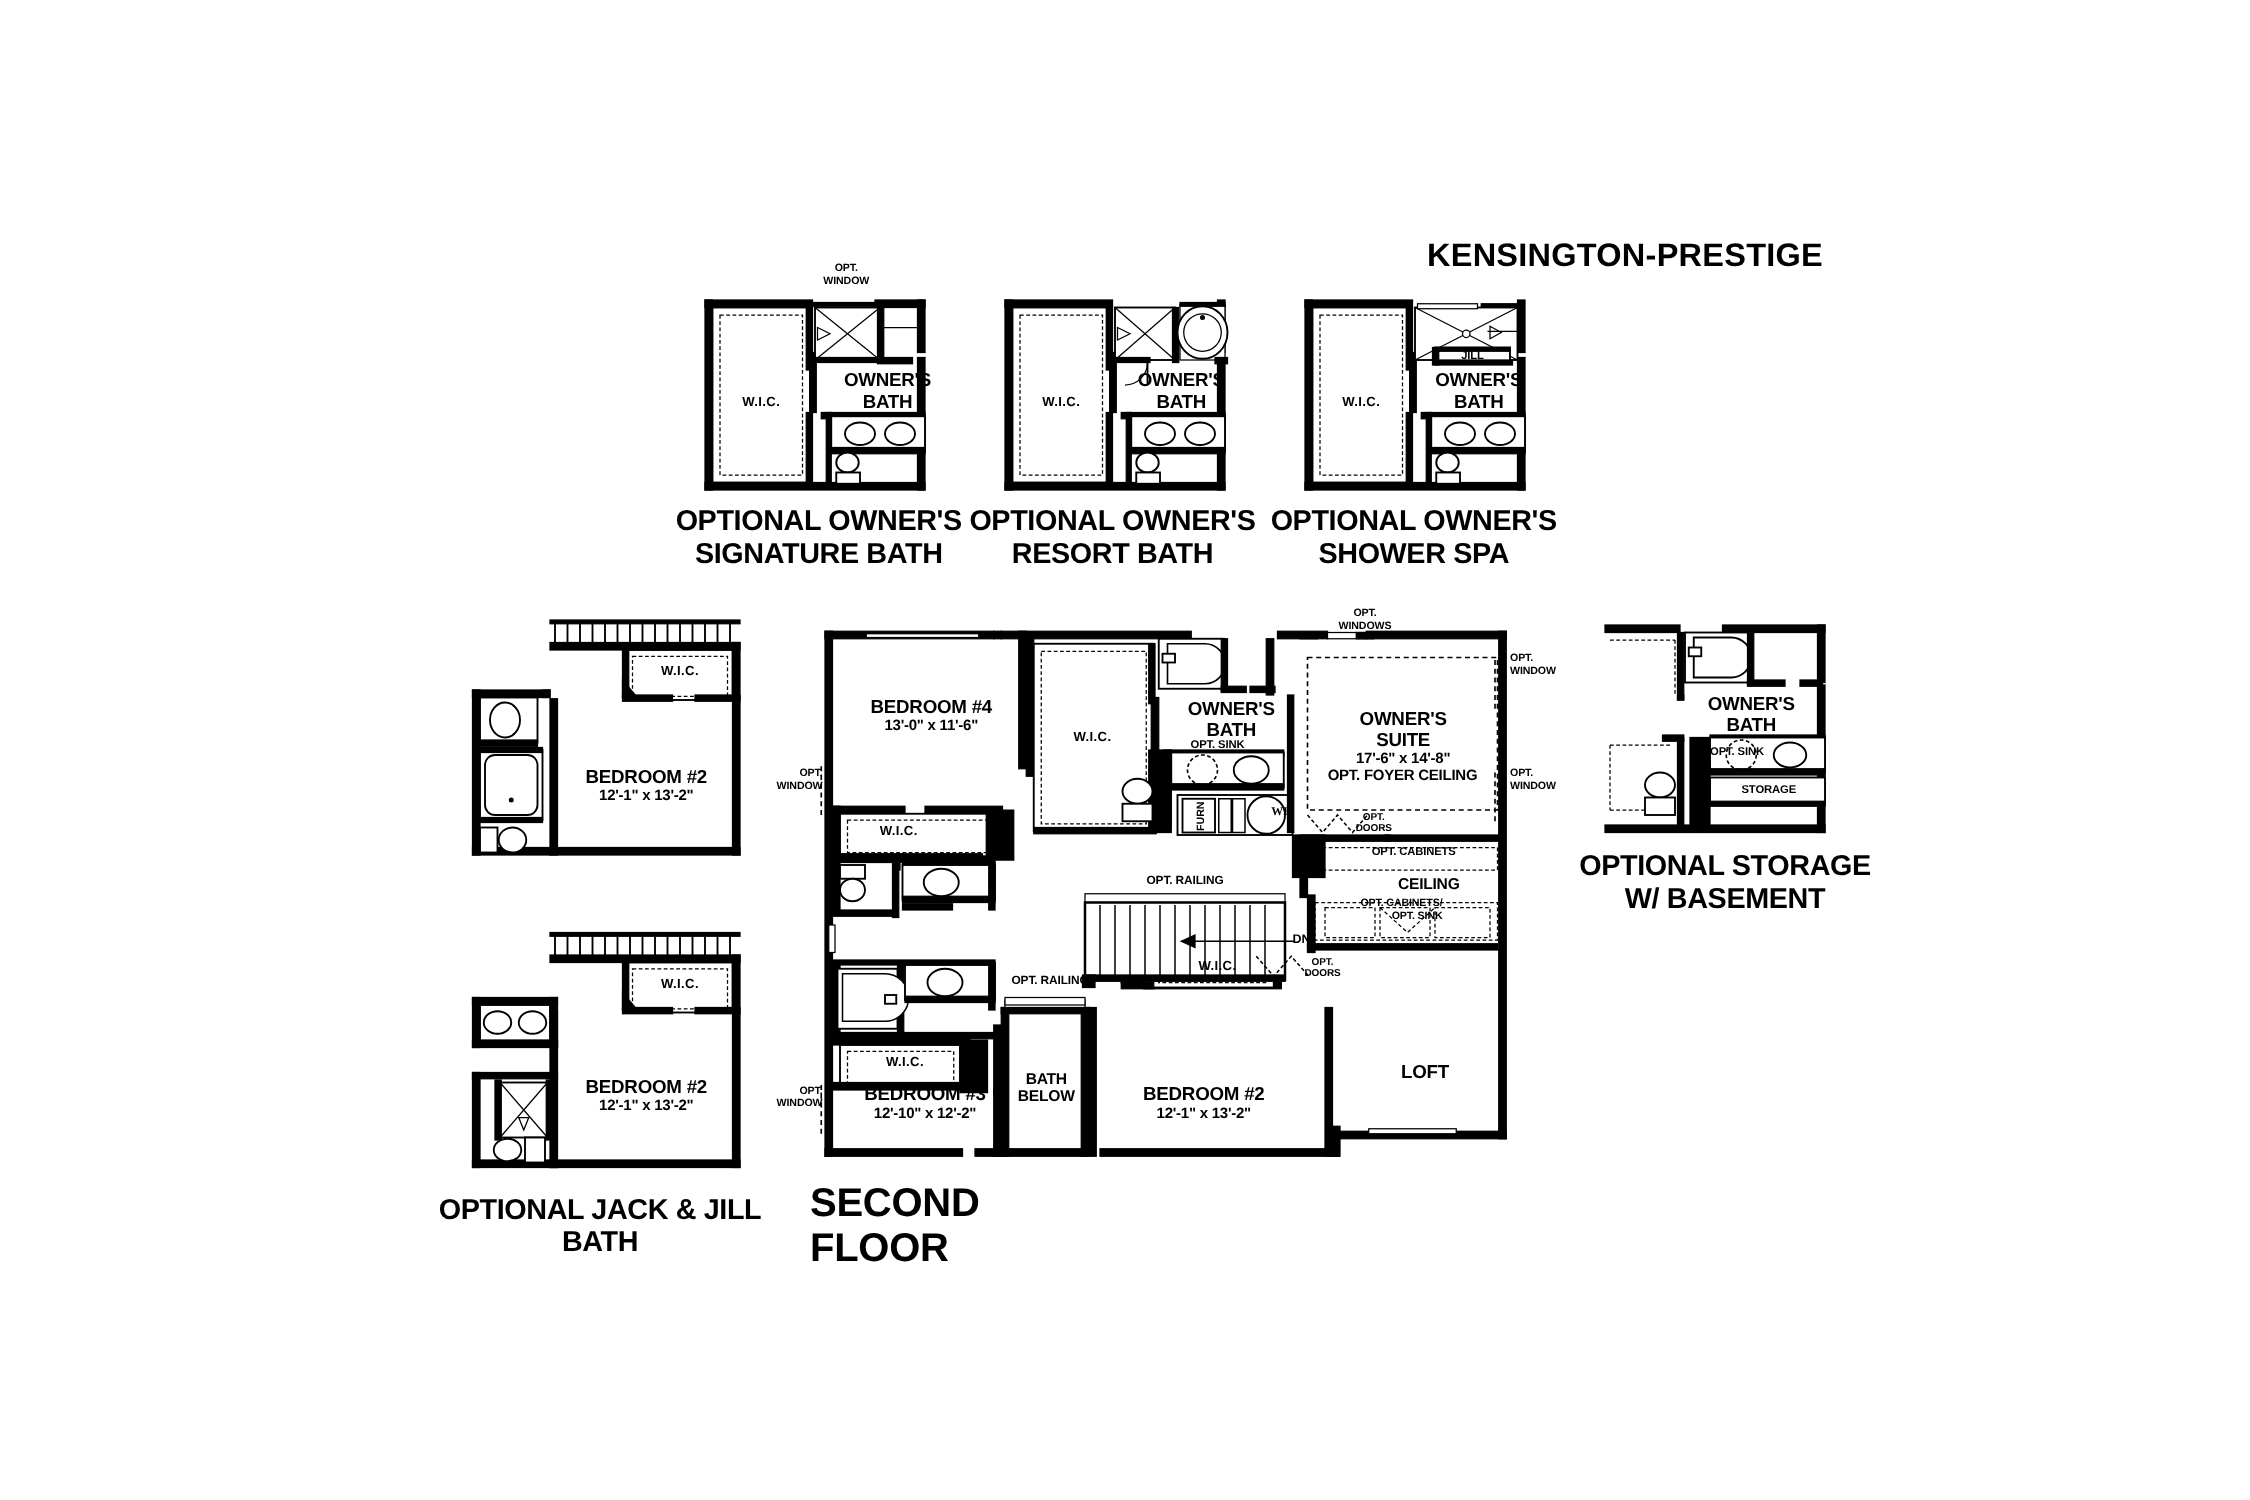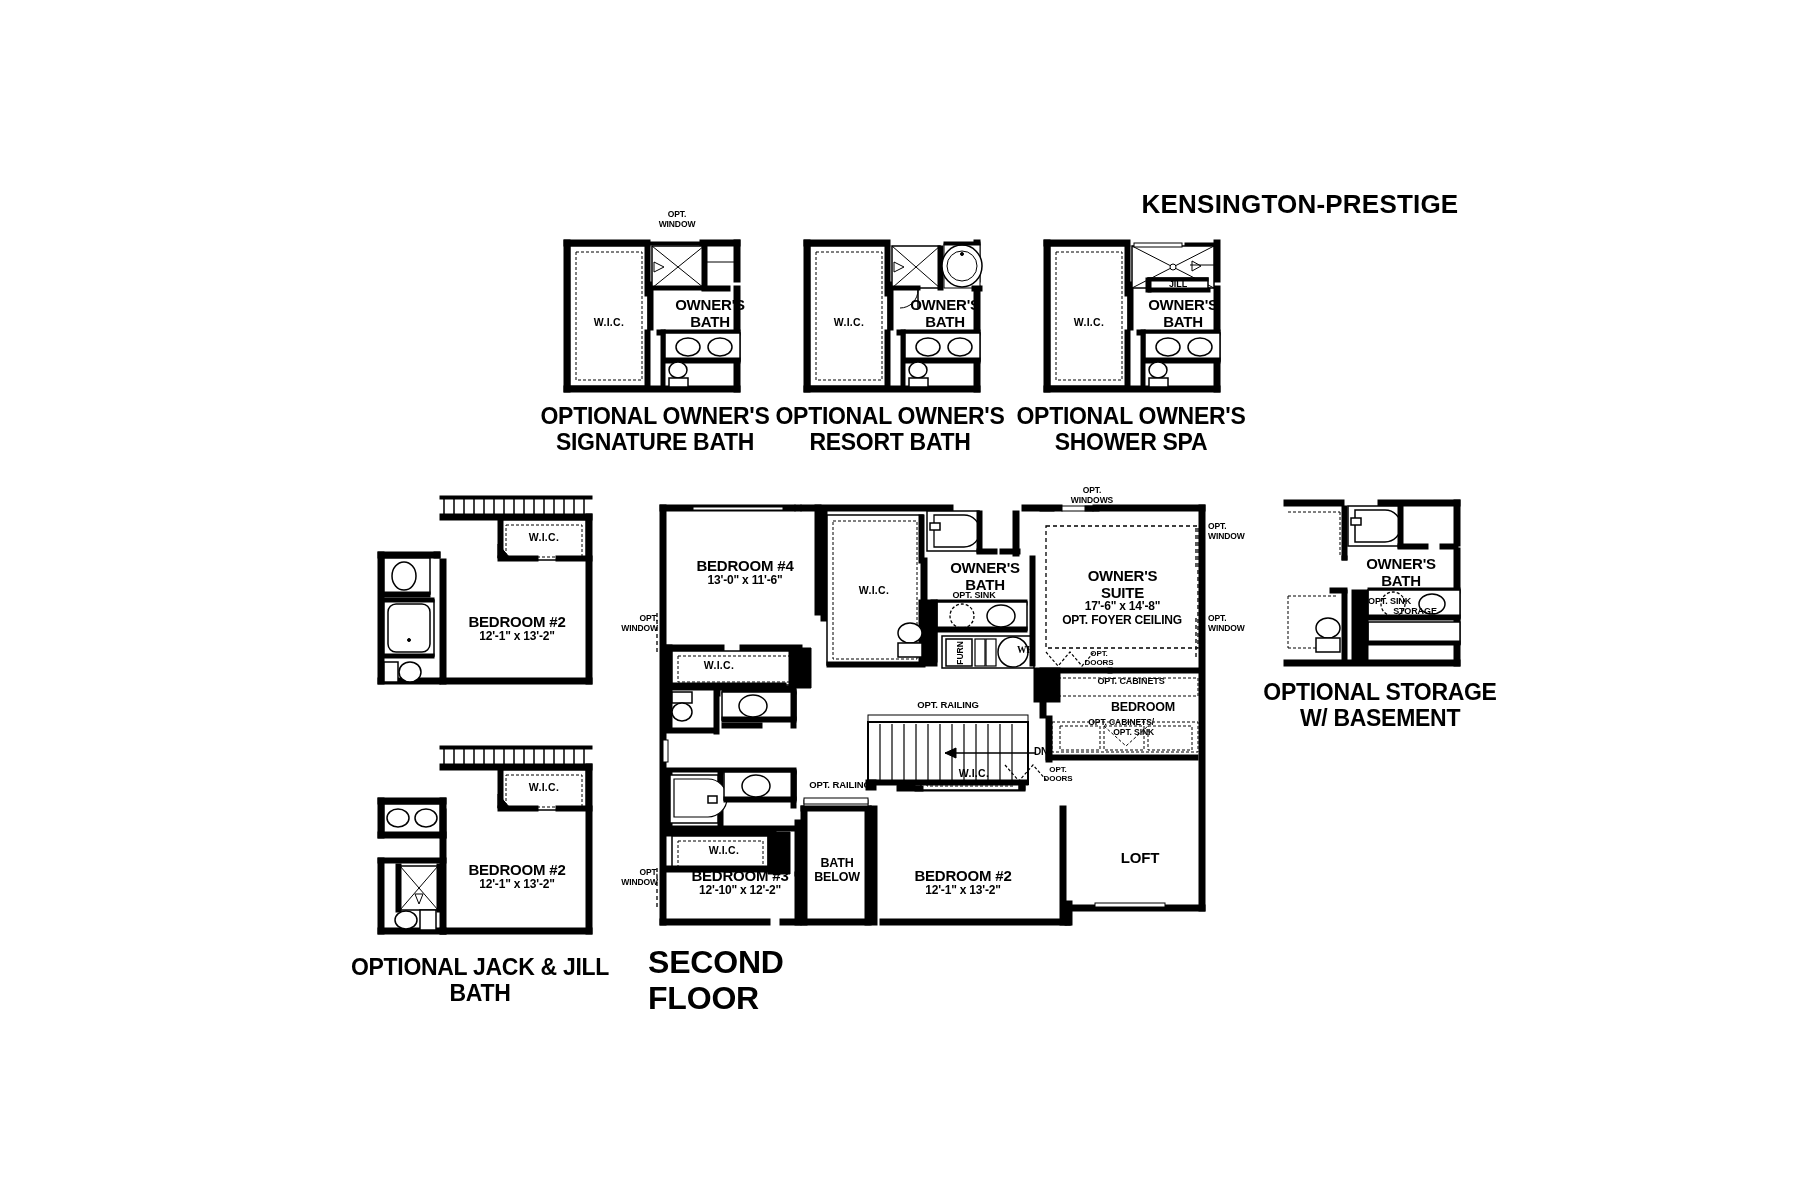--- a/index.html
+++ b/index.html
@@ -535,21 +535,21 @@
   <div class="lbl room-dim" style="left:452px; top:630px; width:130px;">12'-1" x 13'-2"</div>
 
   <div class="lbl wic" style="left:510px; top:782px; width:68px;">W.I.C.</div>
   <div class="lbl room" style="left:452px; top:862px; width:130px;">BEDROOM #2</div>
   <div class="lbl room-dim" style="left:452px; top:878px; width:130px;">12'-1" x 13'-2"</div>
   <div class="lbl plan-title" style="left:330px; top:955px; width:300px;">OPTIONAL JACK &amp; JILL BATH</div>
 
   <div class="lbl room" style="left:1346px; top:556px; width:110px;">OWNER'S
 BATH</div>
   <div class="lbl tiny" style="left:1368px; top:596px; width:70px; font-size:9px; text-align:left;">OPT. SINK</div>
-  <div class="lbl tiny" style="left:1380px; top:606px; width:70px; font-size:9px;">STORAGE</div>
+  <div class="lbl tiny" style="left:1380px; top:626px; width:70px; font-size:9px;">STORAGE</div>
   <div class="lbl plan-title" style="left:1250px; top:680px; width:260px;">OPTIONAL STORAGE
 W/ BASEMENT</div>
 
   <div class="lbl room" style="left:680px; top:558px; width:130px;">BEDROOM #4</div>
   <div class="lbl room-dim" style="left:680px; top:574px; width:130px;">13'-0" x 11'-6"</div>
 
   <div class="lbl wic" style="left:840px; top:585px; width:68px;">W.I.C.</div>
   <div class="lbl room" style="left:930px; top:560px; width:110px;">OWNER'S
 BATH</div>
 
@@ -566,21 +566,21 @@
 WINDOW</div>
   <div class="lbl tiny" style="left:600px; top:614px; width:58px; text-align:right;">OPT.
 WINDOW</div>
   <div class="lbl tiny" style="left:600px; top:868px; width:58px; text-align:right;">OPT.
 WINDOW</div>
 
   <div class="lbl tiny" style="left:938px; top:590px; width:72px; font-size:9px;">OPT. SINK</div>
   <div class="lbl tiny" style="left:1073px; top:650px; width:52px; font-size:8px;">OPT.
 DOORS</div>
   <div class="lbl tiny" style="left:1084px; top:676px; width:94px; font-size:9px;">OPT. CABINETS</div>
-  <div class="lbl room" style="left:1088px; top:700px; width:110px; font-size:12.5px;">BEDROOM</div>
+  <div class="lbl room" style="left:1088px; top:700px; width:110px; font-size:12.5px;">CEILING</div>
   <div class="lbl tiny" style="left:1054px; top:718px; width:100px; font-size:8.5px;text-align:right;">OPT. CABINETS/
 OPT. SINK</div>
   <div class="lbl tiny" style="left:1032px; top:766px; width:52px; font-size:8px;">OPT.
 DOORS</div>
 
   <div class="lbl tiny" style="left:880px; top:700px; width:136px; font-size:9.5px;">OPT. RAILING</div>
   <div class="lbl tiny" style="left:1034px; top:746px; width:32px; font-size:10px; text-align:left;">DN</div>
   <div class="lbl tiny" style="left:792px; top:780px; width:96px; font-size:9.5px;">OPT. RAILING</div>
 
   <div class="lbl wic" style="left:940px; top:768px; width:68px;">W.I.C.</div>

